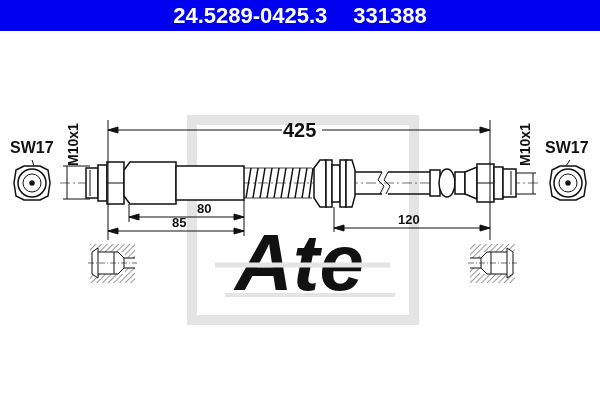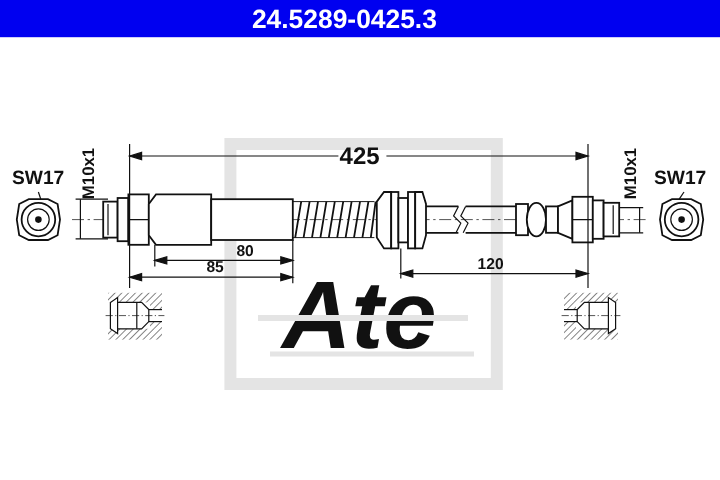--- a/index.html
+++ b/index.html
@@ -12,20 +12,21 @@
     }
     .header .part { margin-right: 26px; }
     .drawing { position: absolute; left: 0; top: 31px; width: 600px; height: 369px; }
     svg text { font-family: "Liberation Sans", sans-serif; font-weight: bold; fill: #111; }
   </style>
 </head>
 <body>
 
 <div class="header">
   <span class="part">24.5289-0425.3</span>
+  <span>331388</span>
 </div>
 
 <div class="drawing">
   <svg width="600" height="369" viewBox="0 31 600 369" xmlns="http://www.w3.org/2000/svg">
 
     <g fill="none" stroke="#e4e4e4" stroke-width="12">
       <rect x="192" y="120" width="222" height="200" stroke-width="10"></rect>
       <text x="235" y="290" font-size="80" font-style="italic" fill="#e6e6e6" stroke="none">Ate</text>
       <line x1="215" y1="265" x2="390" y2="265" stroke-width="5"></line>
       <line x1="225" y1="295" x2="395" y2="295" stroke-width="4"></line>

